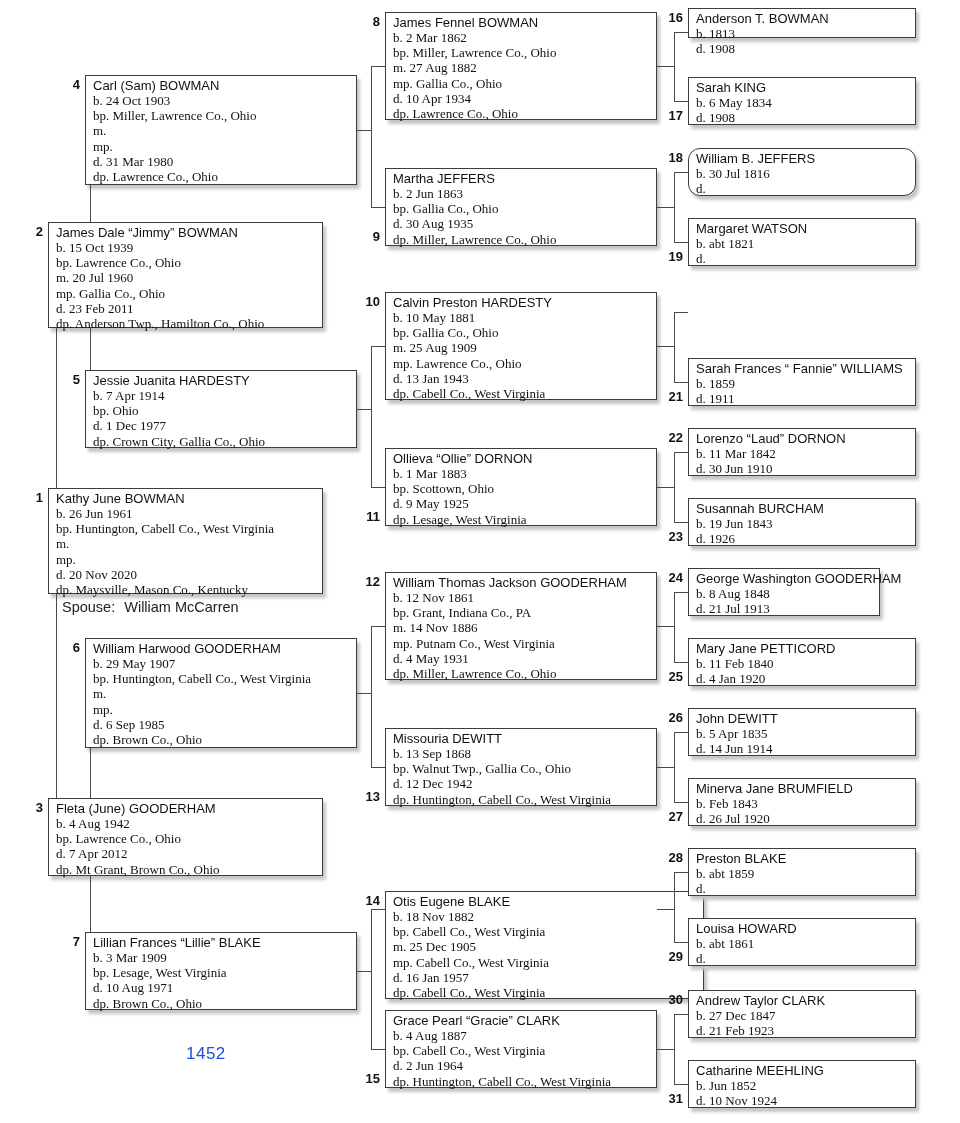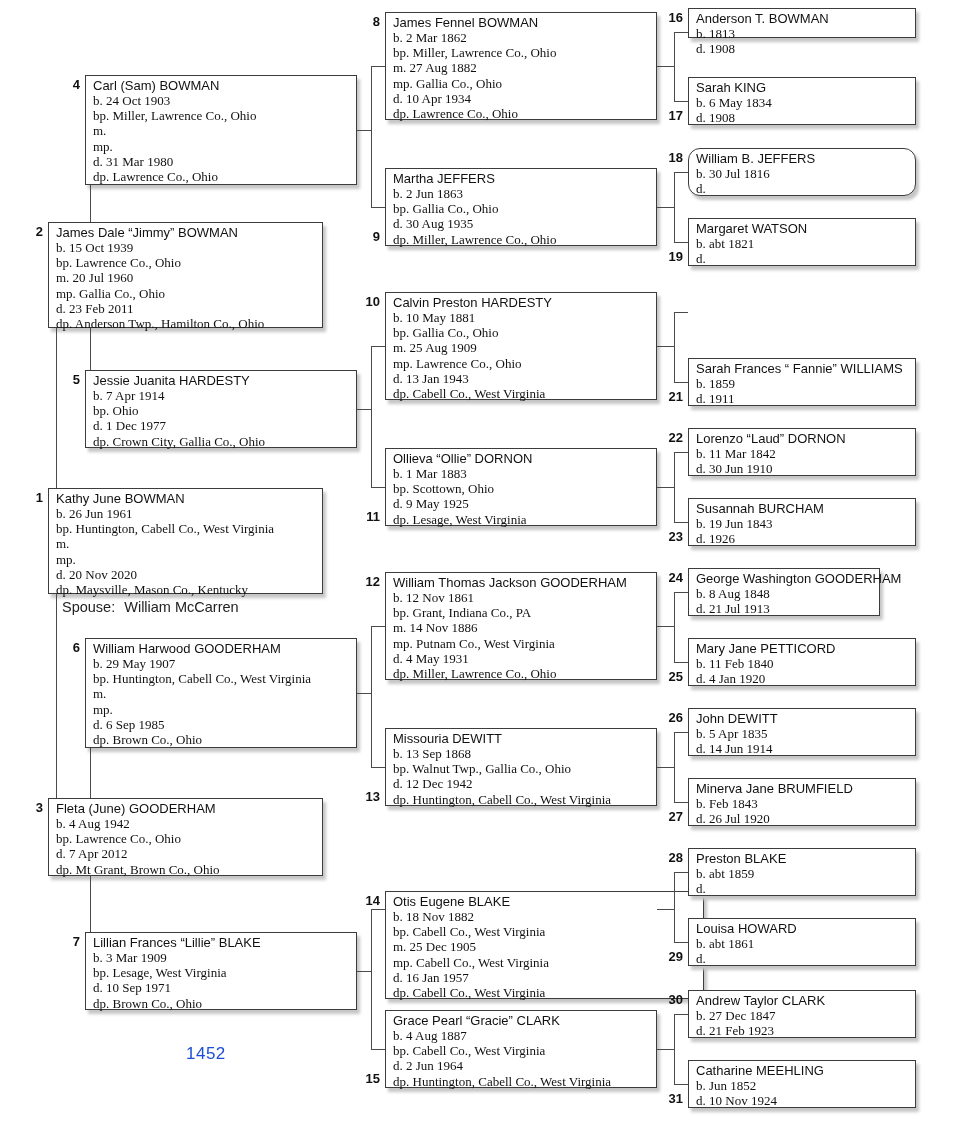--- a/index.html
+++ b/index.html
@@ -85,21 +85,21 @@
       <div class="pline">m.</div>
       <div class="pline">mp.</div>
       <div class="pline">d. 6 Sep 1985</div>
       <div class="pline">dp. Brown Co., Ohio</div>
     </div>
     <div class="pbox" style="left: 85px; top: 932px; width: 272px; height: 78px;">
       <span class="pnum top">7</span>
       <div class="pname">Lillian Frances “Lillie” BLAKE</div>
       <div class="pline">b. 3 Mar 1909</div>
       <div class="pline">bp. Lesage, West Virginia</div>
-      <div class="pline">d. 10 Sep 1971</div>
+      <div class="pline">d. 10 Aug 1971</div>
       <div class="pline">dp. Brown Co., Ohio</div>
     </div>
     <div class="pbox" style="left: 385px; top: 12px; width: 272px; height: 108px;">
       <span class="pnum top">8</span>
       <div class="pname">James Fennel BOWMAN</div>
       <div class="pline">b. 2 Mar 1862</div>
       <div class="pline">bp. Miller, Lawrence Co., Ohio</div>
       <div class="pline">m. 27 Aug 1882</div>
       <div class="pline">mp. Gallia Co., Ohio</div>
       <div class="pline">d. 10 Apr 1934</div>

